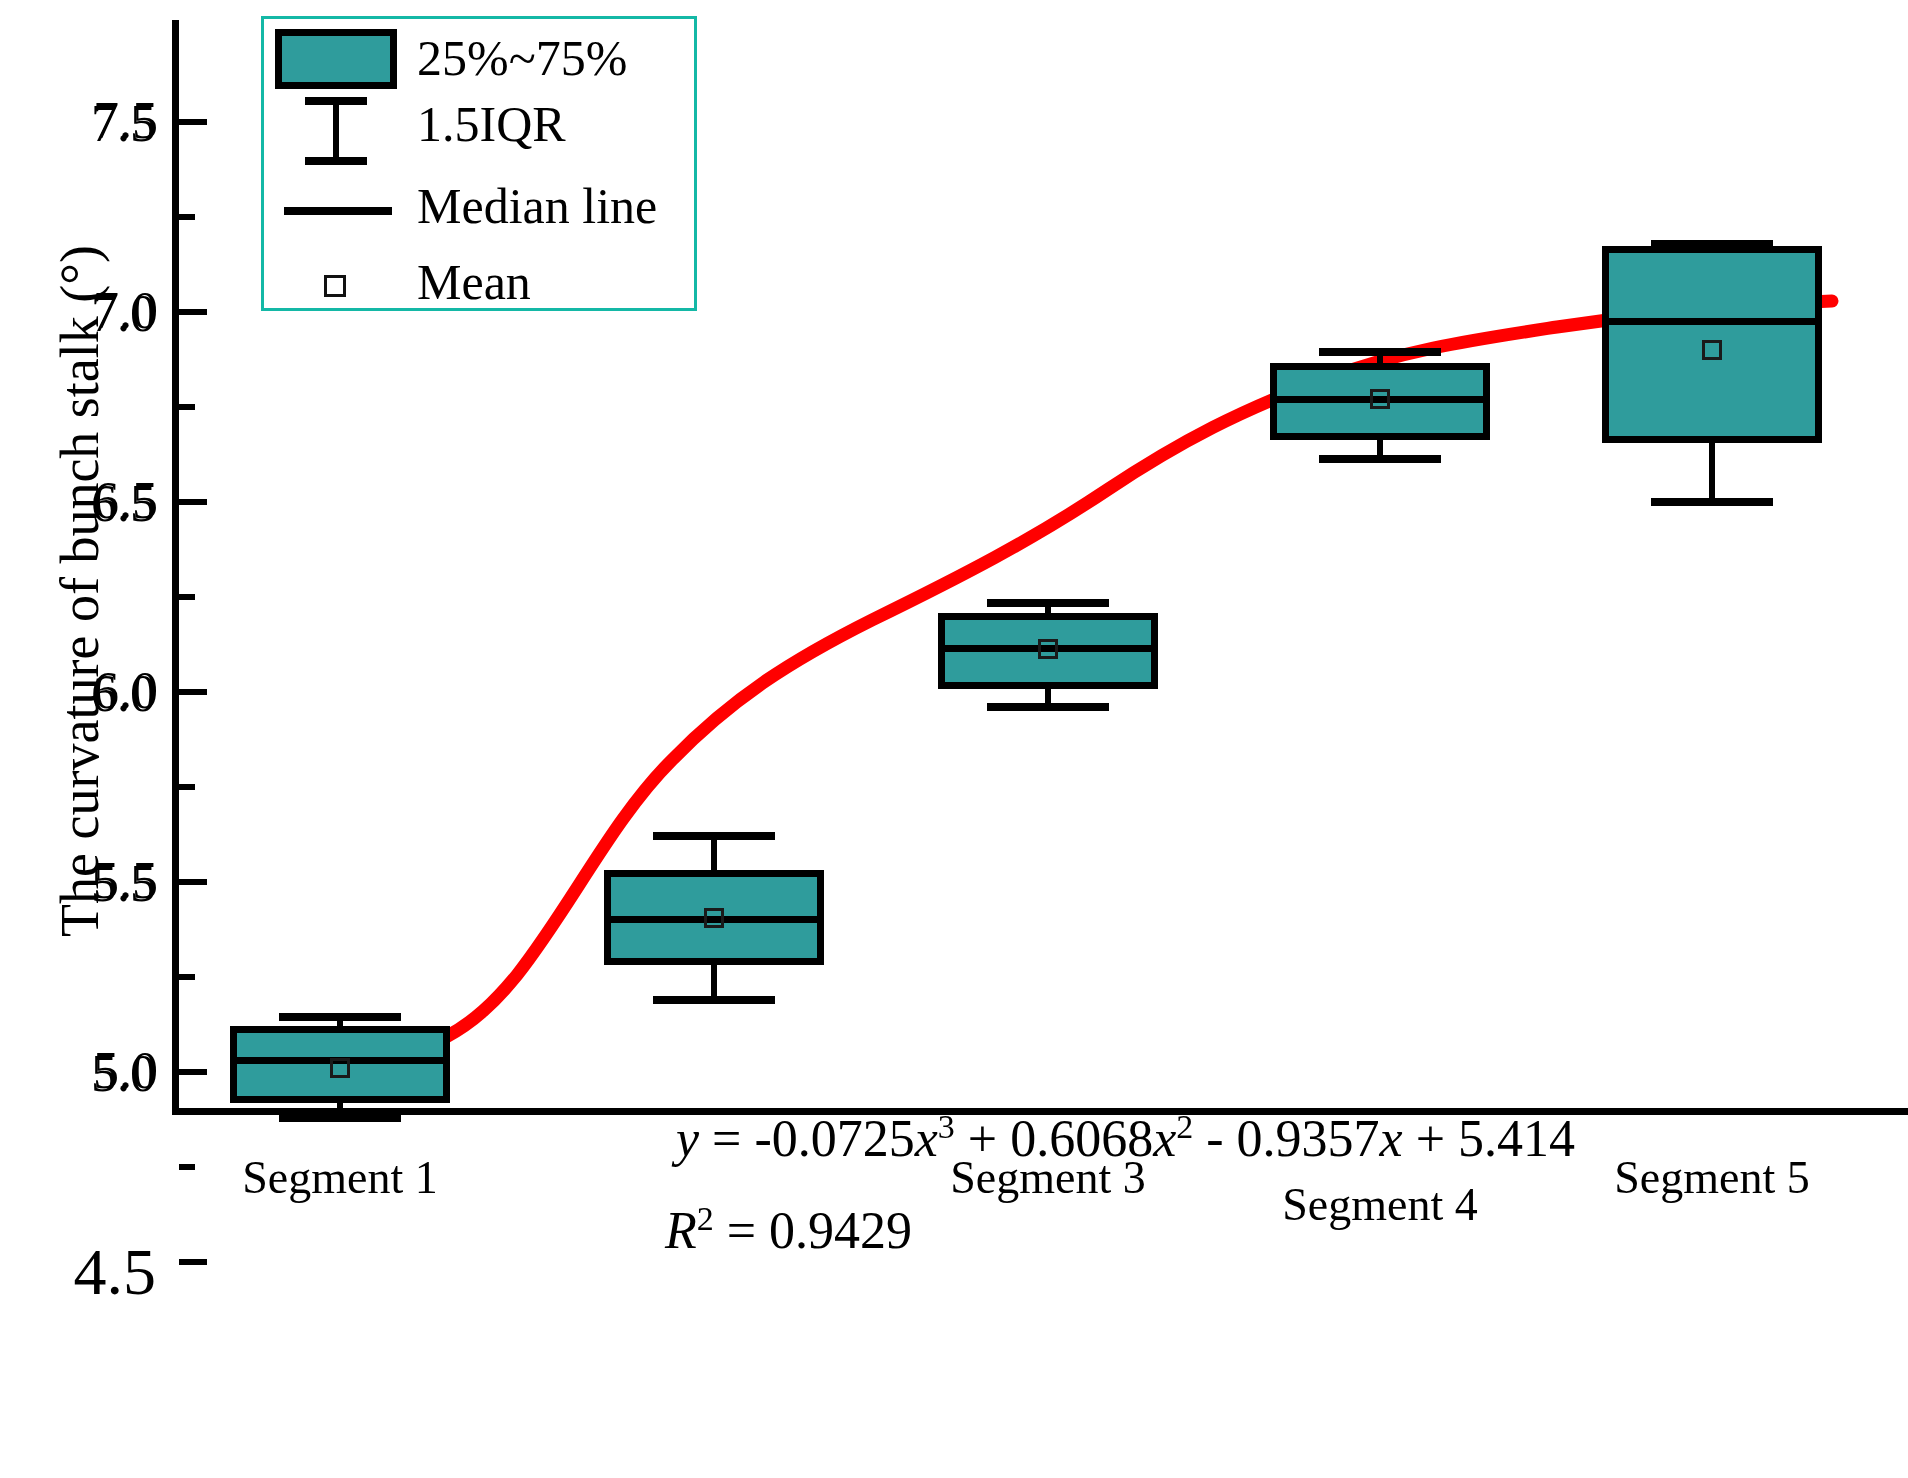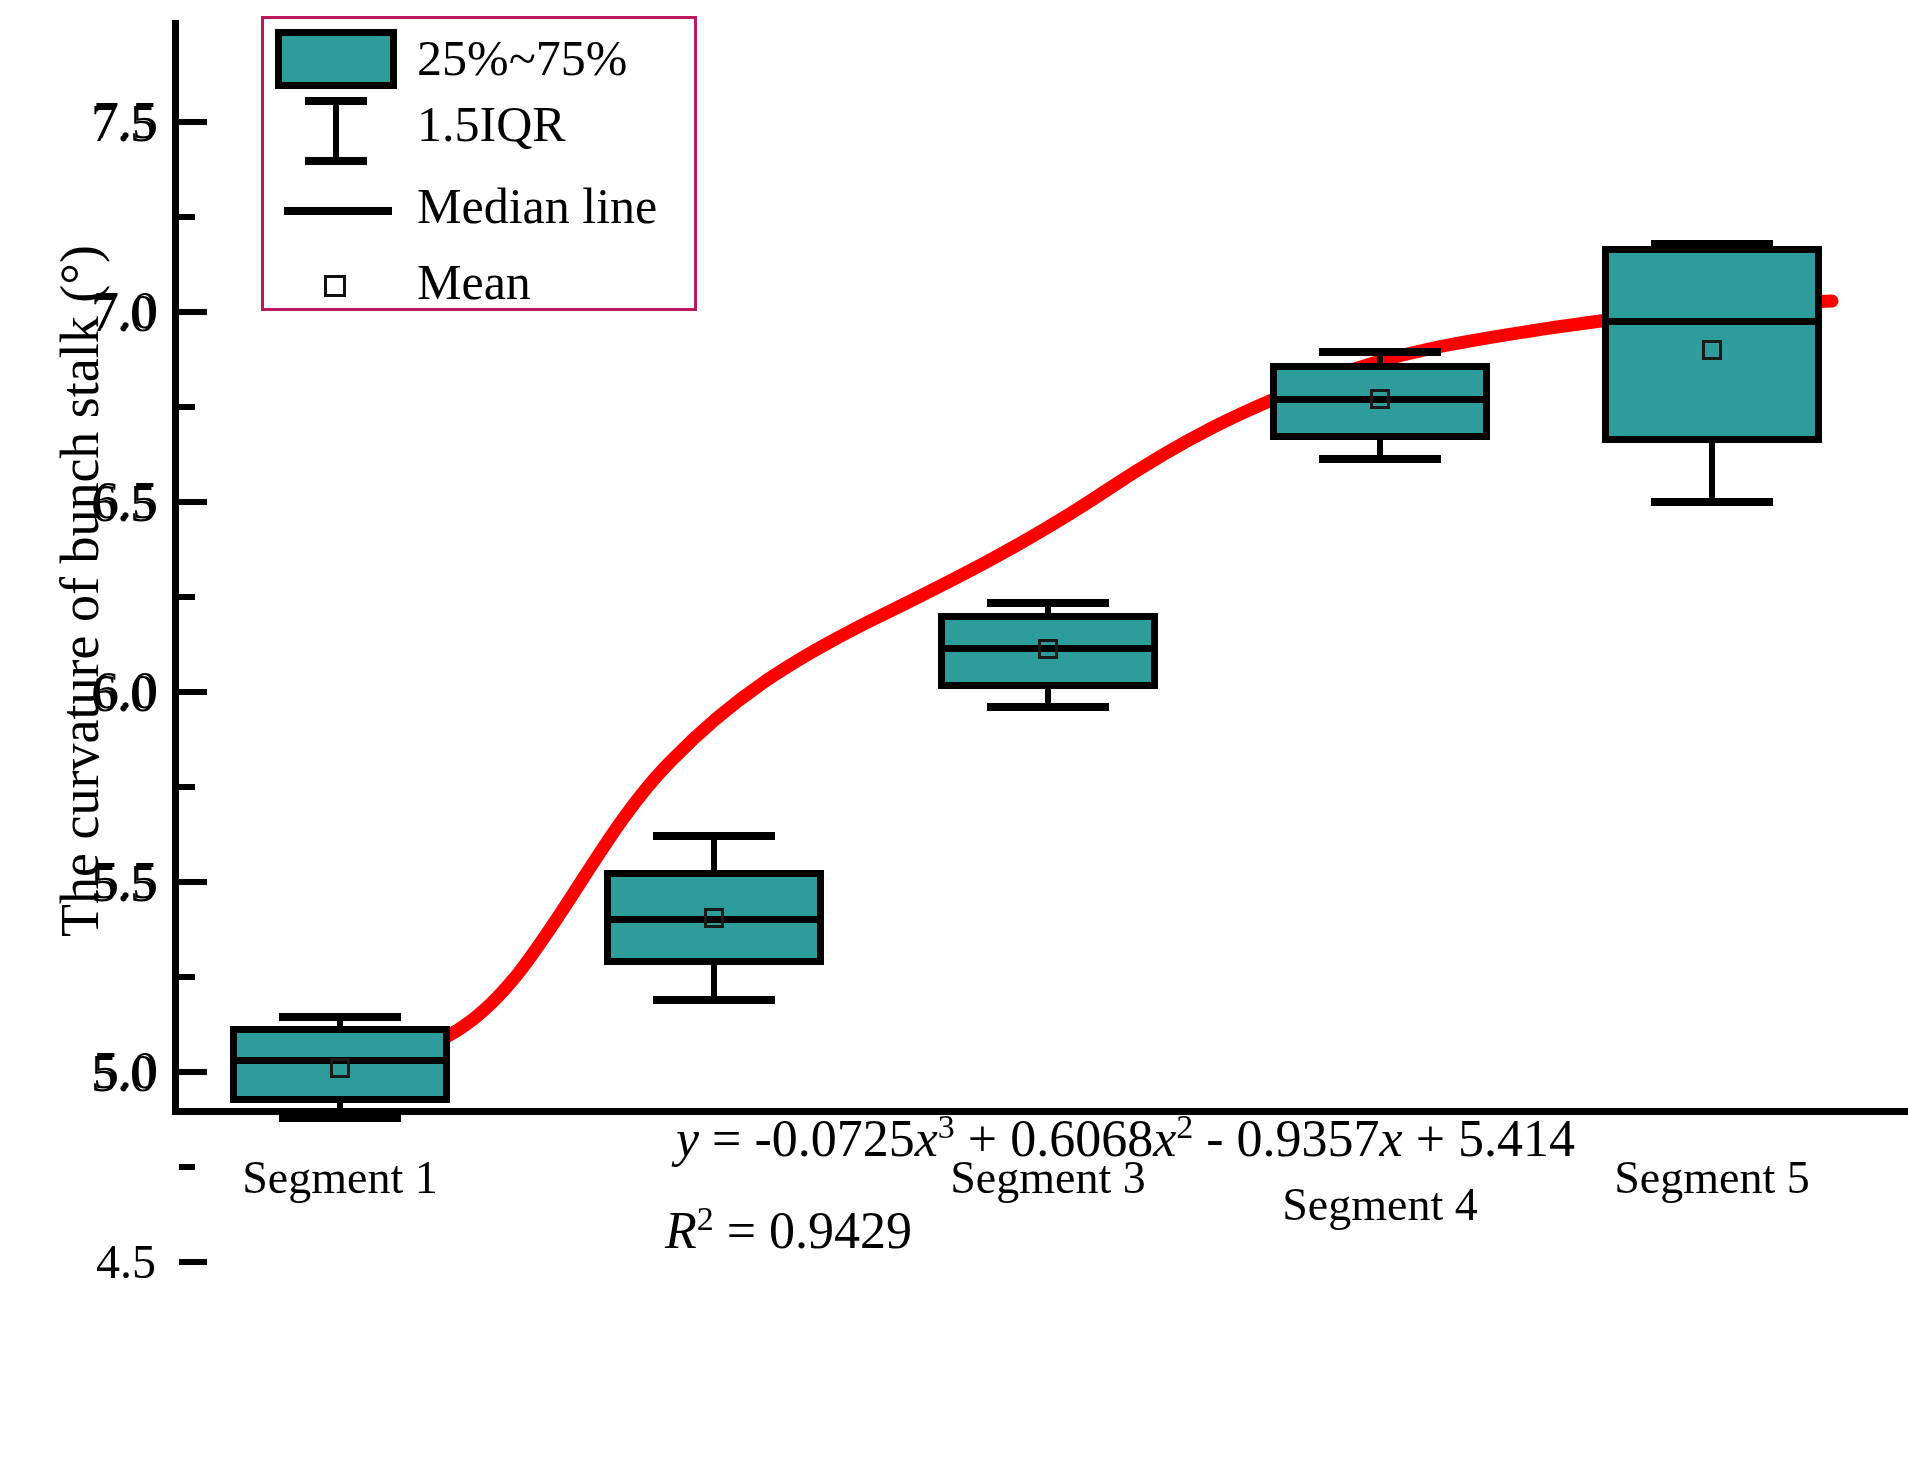--- a/index.html
+++ b/index.html
@@ -31,21 +31,21 @@
   
   .box-group{position:absolute;}
   .bx-box{position:absolute;background:#2f9c9c;border:7px solid #000;box-sizing:border-box;}
   .bx-median{position:absolute;background:#000;height:7px;}
   .bx-whisker-v{position:absolute;background:#000;width:6px;}
   .bx-cap{position:absolute;background:#000;height:8px;}
   .bx-mean{position:absolute;width:20px;height:20px;border:3px solid #1a1a1a;background:transparent;box-sizing:border-box;}
 
   
   #legend{position:absolute;left:261px;top:16px;width:436px;height:295px;
-          border:3px solid #be185d;background:#fff;box-sizing:border-box;}
+          border:3px solid #14b8a6;background:#fff;box-sizing:border-box;}
   .lg-text{position:absolute;left:153px;font-size:50px;line-height:50px;white-space:nowrap;}
   #lg-swatch{position:absolute;left:11px;top:10px;width:122px;height:60px;background:#2f9c9c;border:7px solid #000;box-sizing:border-box;}
   #lg-iqr{position:absolute;left:11px;top:78px;width:122px;height:68px;}
   #lg-iqr .cap{position:absolute;left:30px;width:62px;height:8px;background:#000;}
   #lg-iqr .stem{position:absolute;left:58px;top:4px;width:6px;height:60px;background:#000;}
   #lg-medline{position:absolute;left:20px;top:188px;width:108px;height:8px;background:#000;}
   #lg-meanbox{position:absolute;left:60px;top:256px;width:22px;height:22px;border:3px solid #111;box-sizing:border-box;}
 
   
   #eqn{position:absolute;left:676px;top:1113px;font-size:52px;line-height:52px;white-space:nowrap;font-family:Liberation Serif, serif;}
@@ -108,21 +108,21 @@
 
   </div>
 
   <div style="position:absolute;left:0;top:0;width:1908px;height:1478px;pointer-events:none;">
     <div style="position:absolute;right:1752px;top:94px;font-size:52px;">7.5</div>
     <div style="position:absolute;right:1752px;top:284px;font-size:52px;">7.0</div>
     <div style="position:absolute;right:1752px;top:474px;font-size:52px;">6.5</div>
     <div style="position:absolute;right:1752px;top:664px;font-size:52px;">6.0</div>
     <div style="position:absolute;right:1752px;top:854px;font-size:52px;">5.5</div>
     <div style="position:absolute;right:1752px;top:1044px;font-size:52px;">5.0</div>
-    <div style="position:absolute;right:1752px;top:1234px;font-size:48px;">4.5</div>
+    <div style="position:absolute;right:1752px;top:1234px;font-size:66px;">4.5</div>
   </div>
 
   <div style="position:absolute;left:179px;top:1164px;width:16px;height:6px;background:#000;"></div>
   <div style="position:absolute;left:179px;top:1259px;width:28px;height:6px;background:#000;"></div>
 
   <div class="box-group">
     <div class="bx-cap" style="left:279px; top:1013px; width:122px;"></div>
     <div class="bx-whisker-v" style="left:337px; top:1013px; height:22px;"></div>
     <div class="bx-box" style="left:230px; top:1026px; width:220px; height:77px;"></div>
     <div class="bx-median" style="left:230px; top:1057px; width:220px;"></div>

